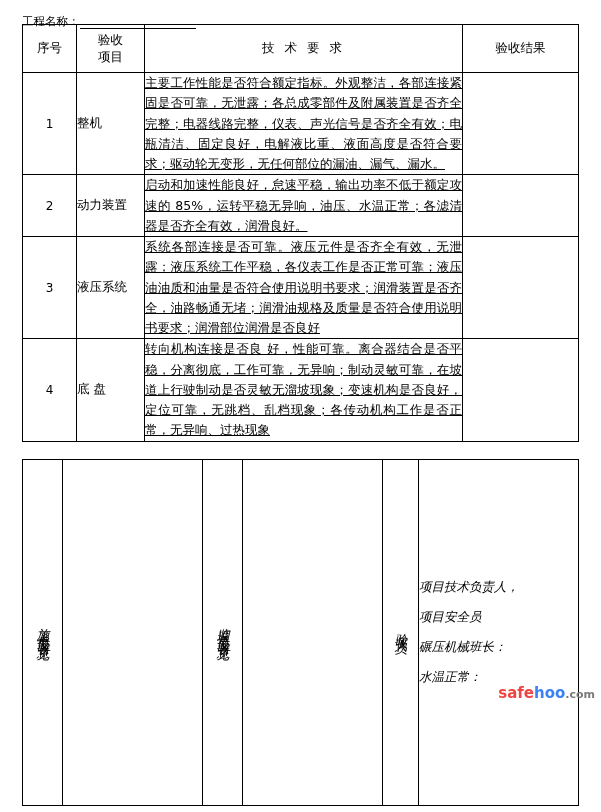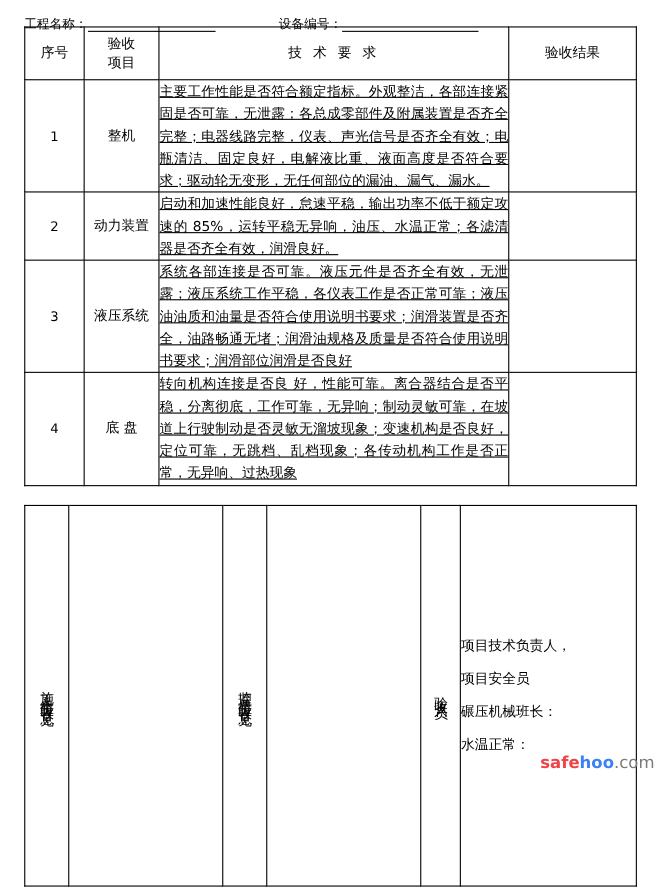--- a/index.html
+++ b/index.html
@@ -64,21 +64,21 @@
     height: 48px;
     line-height: 1.35;
   }
   .th-spread { letter-spacing: 3px; }
 
   td.no-cell {
     text-align: center;
     font-size: 12px;
   }
   td.item-cell {
-    text-align: center;
+    text-align: left;
     font-size: 12.5px;
     line-height: 1.35;
     padding: 0 3px;
   }
   td.req-cell {
     font-size: 12.5px;
     line-height: 1.62;
     padding: 7px 6px 7px 7px;
     text-align: justify;
     text-justify: inter-ideograph;
@@ -86,20 +86,21 @@
   }
   td.res-cell { background: #fff; }
 
   
   table.sig {
     position: absolute;
     left: 22px;
     width: 556px;
     border-collapse: collapse;
     table-layout: fixed;
+    font-style: italic;
   }
   table.sig td {
     border: 1px solid #000;
     padding: 0;
     vertical-align: middle;
   }
   .sig-vert {
     font-size: 12.5px;
     line-height: 1.5;
     text-align: center;
@@ -131,37 +132,33 @@
     position: absolute;
     right: 6px;
     bottom: 2px;
     font-family: "DejaVu Sans", "Liberation Sans", sans-serif;
     font-size: 15px;
     font-weight: bold;
     letter-spacing: 0px;
   }
   .wm-safe { color: #ef4444; }
   .wm-hoo { color: #3b82f6; }
-  .wm-cn { color: #7a7a7a; font-size: 15px; font-weight: normal; }
+  .wm-cn { color: #7a7a7a; font-size: 11px; font-weight: bold; }
 </style>
 </head>
 <body>
 
 <div class="page">
 
   <div class="header-row">
     <div class="hdr-field">
       <span class="hdr-label">工程名称：</span>
       <span class="hdr-rule rule-a"></span>
     </div>
     <div class="hdr-gap"></div>
-    <div class="hdr-field">
-      <span class="hdr-label">设备编号：</span>
-      <span class="hdr-rule rule-b"></span>
-    </div>
   </div>
 
   <table class="main">
     <colgroup>
       <col class="col-no">
         <col class="col-item">
         <col class="col-req">
         <col class="col-res">
     </colgroup>
     <thead>

